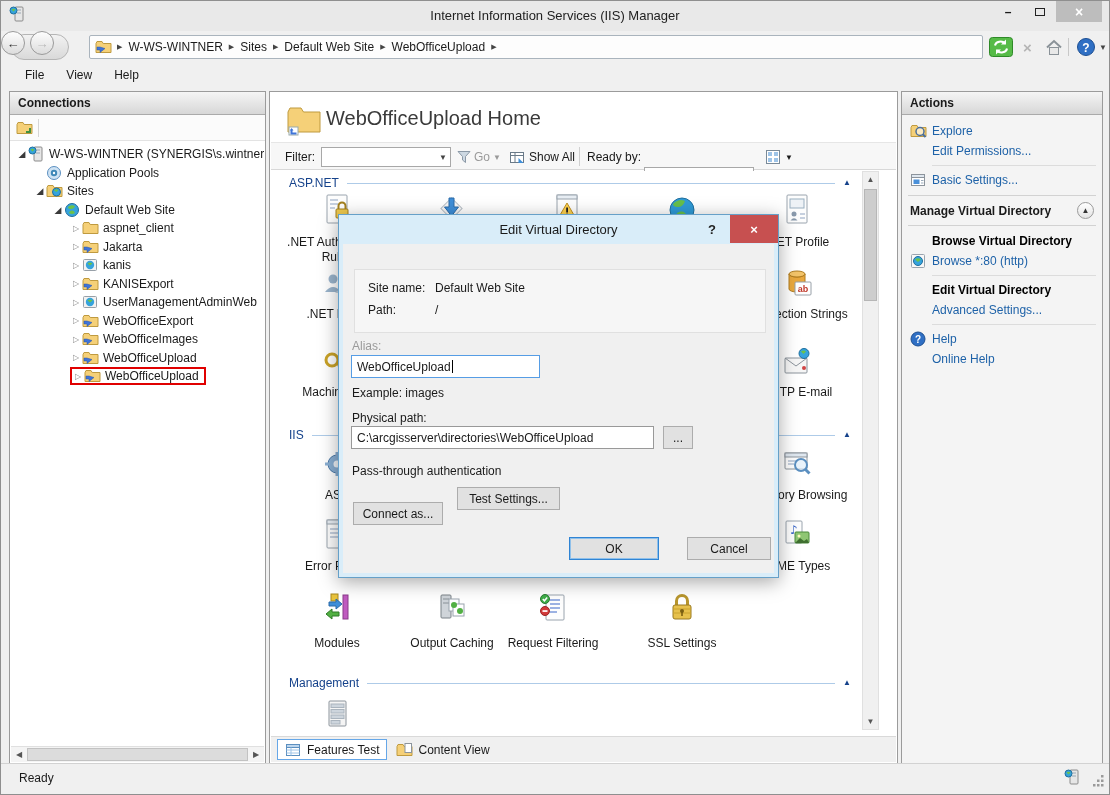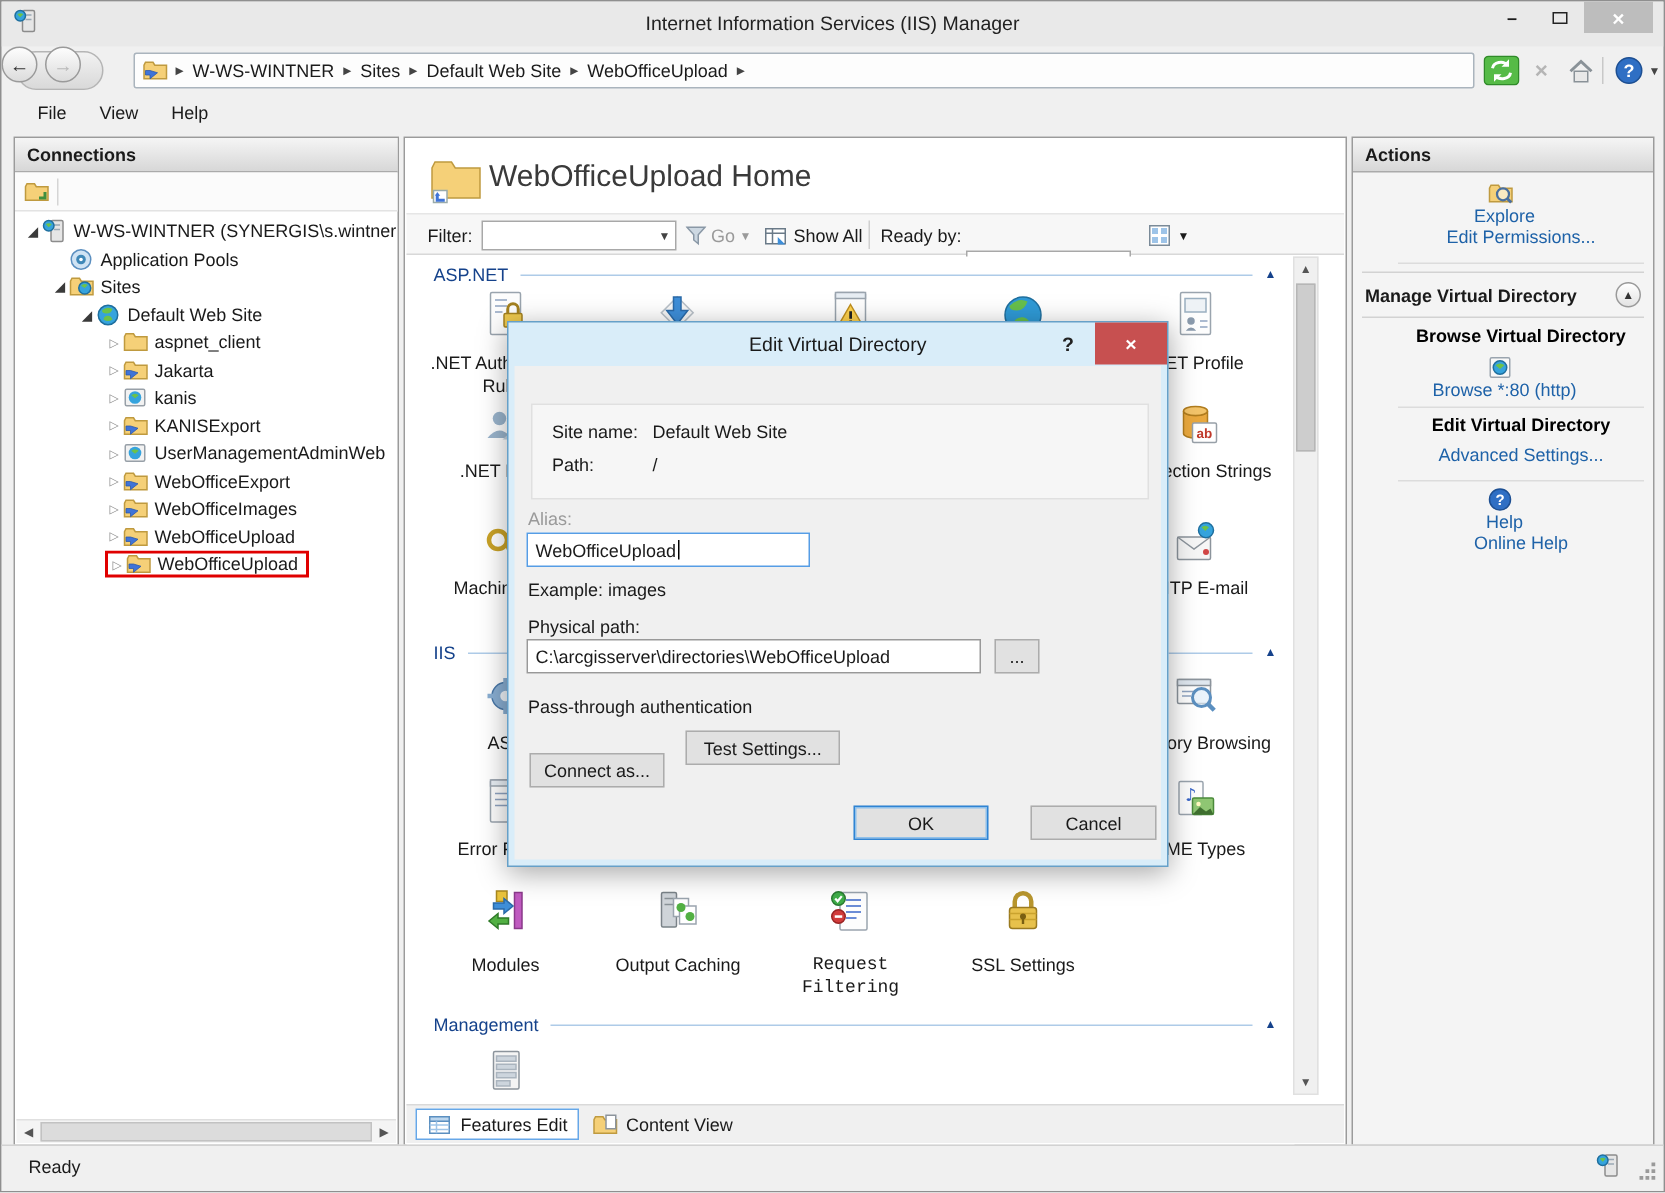--- a/index.html
+++ b/index.html
@@ -79,21 +79,21 @@
   .vscroll .arr{position:absolute;left:0;right:0;height:15px;color:#555;font-size:8px;text-align:center;line-height:15px;}
   .vscroll .thumb{position:absolute;left:1px;right:1px;top:17px;height:112px;background:#cdcdcd;border:1px solid #b6b6b6;}
   .tabsbar{position:absolute;left:1px;right:1px;bottom:1px;height:26px;background:#f0f0f0;border-top:1px solid #d9d9d9;
            display:flex;align-items:center;padding-left:6px;}
   .tab{display:flex;align-items:center;height:21px;padding:0 7px;margin-right:2px;}
   .tab .ic{margin-right:5px;display:flex;}
   .tab.sel{background:#fff;border:1px solid #66a7e8;}
   
   #actions-panel{left:900px;top:90px;width:202px;height:673px;background:#f4f4f4;}
   #actions-list{padding:6px 6px 0 6px;}
-  .aitem{display:flex;align-items:center;min-height:20px;padding-left:2px;flex-direction:column;}
+  .aitem{display:flex;align-items:center;min-height:20px;padding-left:2px;}
   .aitem .aic{width:22px;flex:none;display:flex;}
   .aitem.noicon{padding-left:24px;}
   .alink{color:#1e62a8;}
   .ahead{font-weight:bold;color:#000;}
   .asec{display:flex;align-items:center;font-weight:bold;border-top:1px solid #d2d2d2;border-bottom:1px solid #d2d2d2;
         padding:6px 2px;margin:5px 0;}
   .asec .lbl{flex:1;}
   .collbtn{width:17px;height:17px;border:1px solid #9a9a9a;border-radius:50%;background:linear-gradient(#fff,#e3e3e3);
            display:flex;align-items:center;justify-content:center;font-size:8px;color:#333;}
   .adiv{border-top:1px solid #dcdcdc;margin:4px 0 4px 24px;}
@@ -570,21 +570,21 @@
               <line x1="7" y1="8" x2="13" y2="8" stroke="#8a9298"></line>
               <line x1="7" y1="12" x2="13" y2="12" stroke="#8a9298"></line>
               <rect x="13" y="8" width="10" height="12" fill="#fff" stroke="#9aa4ae"></rect>
               <rect x="17" y="13" width="11" height="12" fill="#fff" stroke="#9aa4ae"></rect>
               <circle cx="18" cy="14" r="3" fill="#52b043"></circle>
               <circle cx="24" cy="20" r="3" fill="#52b043"></circle>
             </svg>
           </div>
           <div class="flabel" style="margin-top: 11px;">Output Caching</div>
         </div>
-        <div class="fcell" style="left: 239px; top: 420px; font-family: Liberation Mono, monospace;">
+        <div class="fcell" style="left: 225px; top: 420px;">
           <div class="ficon">
             <svg width="32" height="34" viewBox="0 0 32 34">
               <rect x="9" y="4" width="18" height="25" rx="1" fill="#fdfdfd" stroke="#9aa4ae"></rect>
               <line x1="13" y1="9" x2="23" y2="9" stroke="#3a66c8"></line>
               <line x1="13" y1="13" x2="23" y2="13" stroke="#3a66c8"></line>
               <line x1="13" y1="17" x2="23" y2="17" stroke="#3a66c8"></line>
               <line x1="13" y1="21" x2="20" y2="21" stroke="#3a66c8"></line>
               <circle cx="8" cy="8" r="4.5" fill="#3fae49" stroke="#2a7a32"></circle>
               <path d="M5.8 8 l1.6 1.8 2.8 -3.4" stroke="#fff" stroke-width="1.5" fill="none"></path>
               <circle cx="8" cy="20" r="4.5" fill="#d23b3b" stroke="#9a2424"></circle>
@@ -635,21 +635,21 @@
         <div class="tab sel">
           <span class="ic">
             <svg width="17" height="16" viewBox="0 0 17 16">
               <rect x="1.5" y="2.5" width="13" height="11" fill="#fff" stroke="#5b8fc0"></rect>
               <rect x="1.5" y="2.5" width="13" height="3" fill="#bcd6ee" stroke="#5b8fc0"></rect>
               <line x1="1.5" y1="8" x2="14.5" y2="8" stroke="#9ec4e8"></line>
               <line x1="1.5" y1="11" x2="14.5" y2="11" stroke="#9ec4e8"></line>
               <line x1="6" y1="5.5" x2="6" y2="13.5" stroke="#9ec4e8"></line>
             </svg>
           </span>
-          <span>Features Edit</span>
+          <span>Features Test</span>
         </div>
         <div class="tab">
           <span class="ic">
             <svg width="17" height="16" viewBox="0 0 17 16">
               <path d="M1 13.5 V4.5 l1 -2 h5 l1.2 2 H16 v9 z" fill="#f5d078" stroke="#bf9a3f"></path>
               <rect x="9" y="1.5" width="6.5" height="9" fill="#fff" stroke="#8c949c"></rect>
             </svg>
           </span>
           <span>Content View</span>
         </div>
@@ -666,20 +666,32 @@
               <circle cx="10" cy="8.5" r="4" fill="rgba(255,255,255,.55)" stroke="#4a6f9e" stroke-width="1.5"></circle>
               <line x1="12.8" y1="11.3" x2="15.5" y2="14" stroke="#4a6f9e" stroke-width="2"></line>
             </svg>
           </span>
           <span class="alink">Explore</span>
         </div>
         <div class="aitem noicon">
           <span class="alink">Edit Permissions...</span>
         </div>
         <div class="adiv"></div>
+        <div class="aitem">
+          <span class="aic">
+            <svg width="17" height="16" viewBox="0 0 17 16">
+              <rect x="1.5" y="2.5" width="13" height="11" fill="#fff" stroke="#8c949c"></rect>
+              <rect x="1.5" y="2.5" width="13" height="3" fill="#dfe7ef" stroke="#8c949c"></rect>
+              <rect x="3.5" y="7.5" width="6" height="4.5" fill="#4a90d9"></rect>
+              <line x1="11" y1="8.5" x2="13.5" y2="8.5" stroke="#9ab"></line>
+              <line x1="11" y1="11" x2="13.5" y2="11" stroke="#9ab"></line>
+            </svg>
+          </span>
+          <span class="alink">Basic Settings...</span>
+        </div>
         <div class="asec">
           <span class="lbl">Manage Virtual Directory</span>
           <span class="collbtn">▲</span>
         </div>
         <div class="aitem noicon">
           <span class="ahead">Browse Virtual Directory</span>
         </div>
         <div class="aitem">
           <span class="aic">
             <svg width="17" height="16" viewBox="0 0 17 16">

